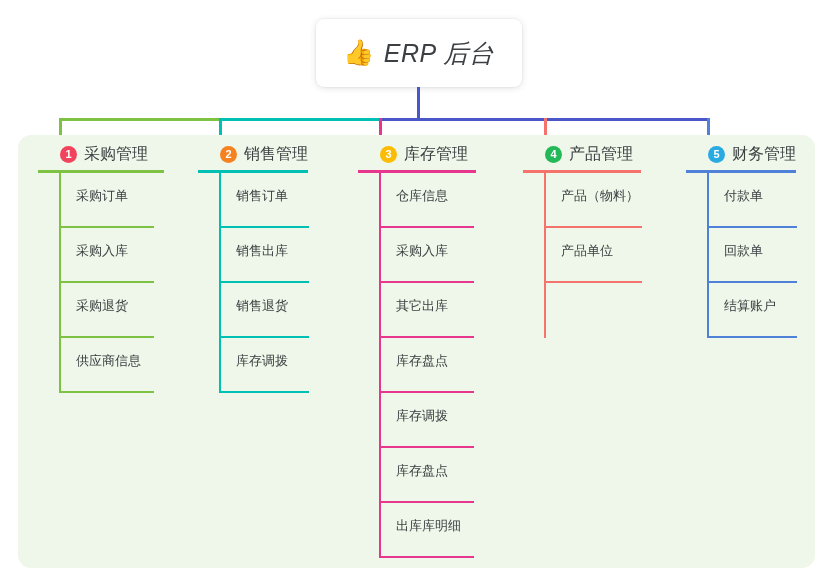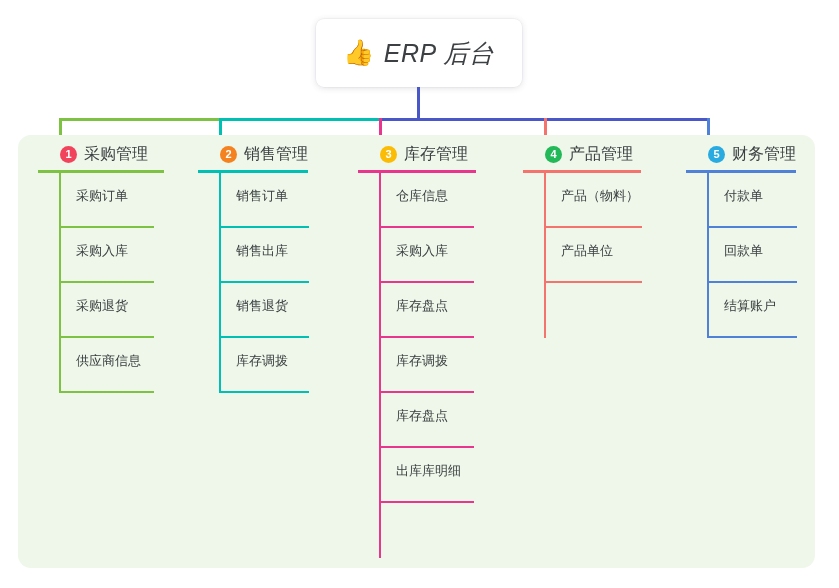--- a/index.html
+++ b/index.html
@@ -212,20 +212,24 @@
           <div class="spine" style="background: rgb(232, 54, 143); height: 385px;"></div>
           <div class="sub-item">
             <span class="sub-label">仓库信息</span>
             <div class="sub-rule" style="background: rgb(232, 54, 143); width: 95px;"></div>
           </div>
           <div class="sub-item">
             <span class="sub-label">采购入库</span>
             <div class="sub-rule" style="background: rgb(232, 54, 143); width: 95px;"></div>
           </div>
           <div class="sub-item">
+            <span class="sub-label">其它出库</span>
+            <div class="sub-rule" style="background: rgb(232, 54, 143); width: 95px;"></div>
+          </div>
+          <div class="sub-item">
             <span class="sub-label">库存盘点</span>
             <div class="sub-rule" style="background: rgb(232, 54, 143); width: 95px;"></div>
           </div>
           <div class="sub-item">
             <span class="sub-label">库存调拨</span>
             <div class="sub-rule" style="background: rgb(232, 54, 143); width: 95px;"></div>
           </div>
           <div class="sub-item">
             <span class="sub-label">库存盘点</span>
             <div class="sub-rule" style="background: rgb(232, 54, 143); width: 95px;"></div>

